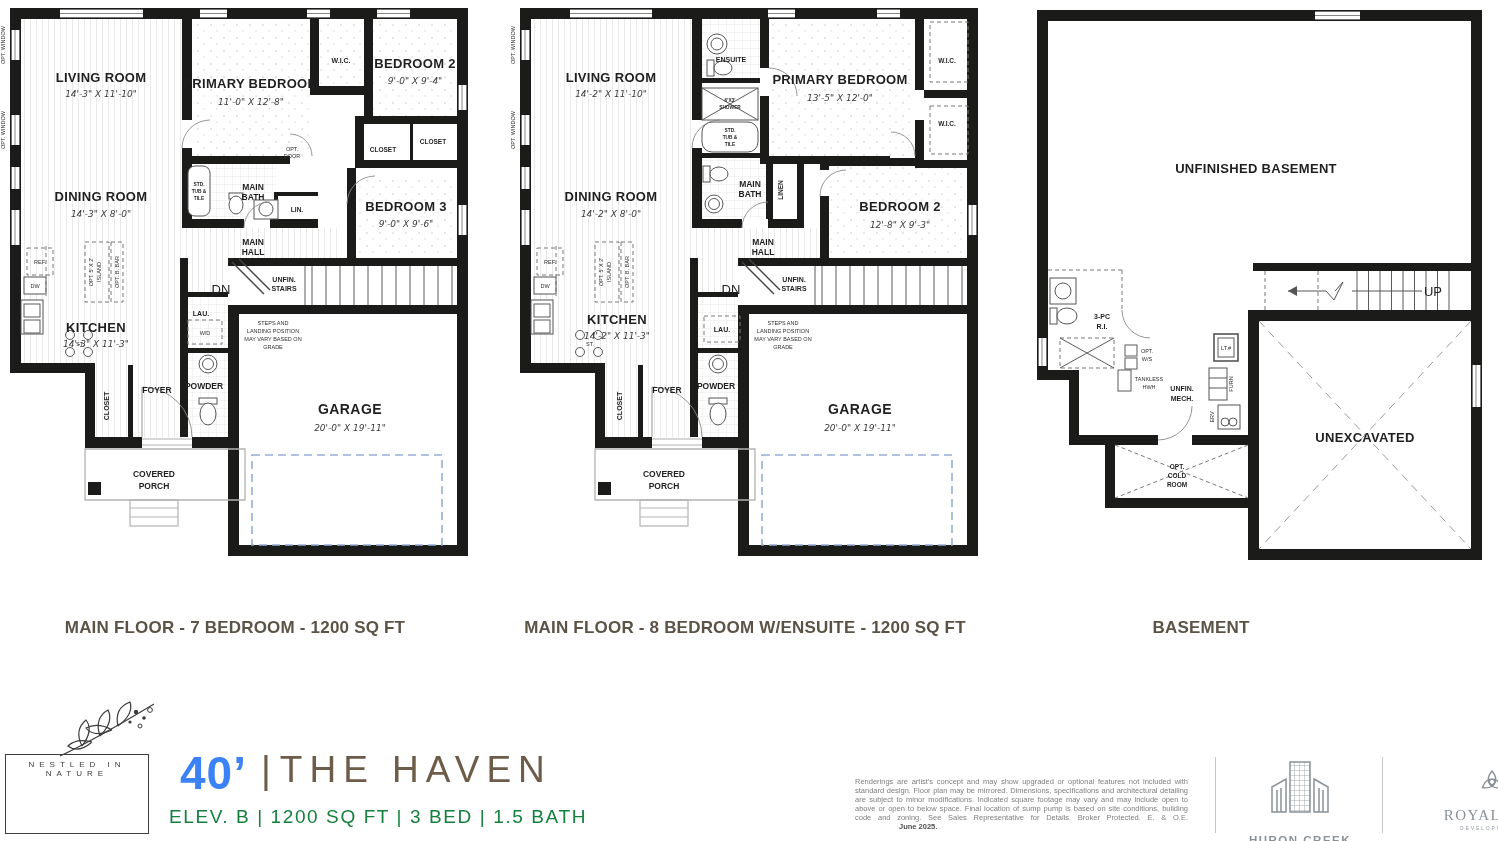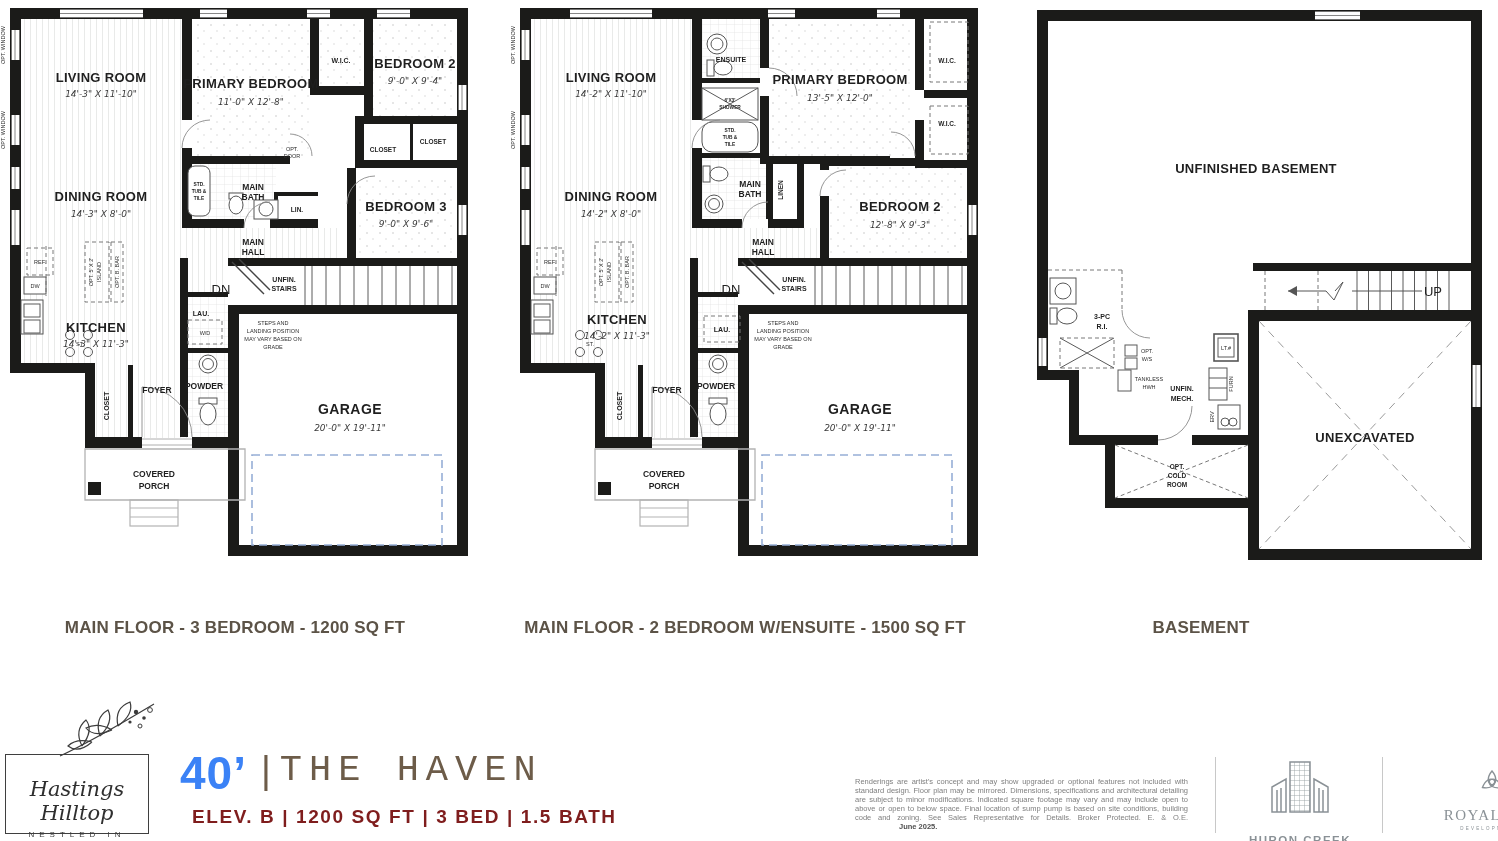--- a/index.html
+++ b/index.html
@@ -32,23 +32,23 @@
   
   .logo-box{position:absolute;left:5px;top:754px;width:142px;height:78px;
             border:1.5px solid #3f3f3f;text-align:center;}
   .community-name{margin-top:22px;font-family:"DejaVu Serif",serif;font-style:italic;
             font-size:21px;color:#2f2f2f;}
   .community-tagline{margin-top:5px;font-size:8px;letter-spacing:5px;color:#3b3b3b;}
   .sprig{position:absolute;left:52px;top:698px;}
   .title-block{position:absolute;left:180px;top:750px;display:flex;align-items:flex-start;}
   .frontage{font-size:46px;font-weight:bold;color:#3b82f6;letter-spacing:1px;line-height:1;}
   .title-divider{font-size:38px;font-weight:300;color:#6d5c49;margin:0 9px 0 14px;line-height:1.1;}
-  .plan-name{font-size:37px;font-weight:500;color:#6d5c49;letter-spacing:7px;line-height:1.1;font-family:Liberation Mono, monospace;}
-  .subtitle{position:absolute;left:192px;top:806px;font-size:19px;font-weight:700;
-            color:#7f1d1d;letter-spacing:1.6px;}
+  .plan-name{font-size:37px;font-weight:500;color:#6d5c49;letter-spacing:7px;line-height:1.1;}
+  .subtitle{position:absolute;left:169px;top:806px;font-size:19px;font-weight:400;
+            color:#15803d;letter-spacing:1.6px;}
   .disclaimer{position:absolute;left:855px;top:769px;width:333px;
               font-size:7.5px;line-height:9px;color:#7f7f7f;text-align:justify;}
   .disclaimer .date{color:#4f4f4f;font-weight:bold;margin-left:44px;}
   .vdiv{position:absolute;top:757px;width:1px;height:76px;background:#c8c8c8;}
   #vdiv1{left:1215px;} #vdiv2{left:1382px;}
   .dev-logo{position:absolute;text-align:center;color:#8a9196;}
   #dev1{left:1232px;top:760px;width:136px;}
   #dev1 .dev-name{font-size:11.5px;font-weight:bold;letter-spacing:1.5px;margin-top:16px;}
   #dev1 .dev-sub{font-size:5.5px;letter-spacing:2.6px;margin-top:2px;}
   #dev2{left:1442px;top:768px;width:100px;}
@@ -571,22 +571,22 @@
     <text class="tn" x="196" y="340">LT.#</text>
     <text class="tn" transform="rotate(-90 203 374)" x="203" y="374">FURN</text>
     <text class="tn" transform="rotate(-90 184 407)" x="184" y="407">ERV</text>
     <text class="tb" x="147" y="459">OPT.</text>
     <text class="tb" x="147" y="468">COLD</text>
     <text class="tb" x="147" y="477">ROOM</text>
     <text class="rn" x="335" y="432">UNEXCAVATED</text>
   </g>
 </svg>
 
-<div class="caption" id="cap1">MAIN FLOOR - 3 BEDROOM - 1200 SQ FT</div>
-<div class="caption" id="cap2">MAIN FLOOR - 2 BEDROOM W/ENSUITE - 1500 SQ FT</div>
+<div class="caption" id="cap1">MAIN FLOOR - 7 BEDROOM - 1200 SQ FT</div>
+<div class="caption" id="cap2">MAIN FLOOR - 8 BEDROOM W/ENSUITE - 1200 SQ FT</div>
 <div class="caption" id="cap3">BASEMENT</div>
 
 <svg class="sprig" width="110" height="62" viewBox="0 0 110 62">
   <g fill="none" stroke="#3c3c3c" stroke-width="1.2">
     <path d="M8,58 C34,46 62,30 102,6"></path>
     <path d="M30,48 q12,-16 4,-26 q-12,10 -4,26"></path>
     <path d="M48,38 q14,-14 8,-26 q-14,8 -8,26"></path>
     <path d="M66,28 q16,-12 12,-24 q-16,6 -12,24"></path>
     <path d="M40,44 q-16,-4 -24,4 q10,8 24,-4"></path>
     <path d="M60,32 q-14,-8 -26,-2 q8,10 26,2"></path>
@@ -596,21 +596,20 @@
       <circle cx="92" cy="20" r="1.8"></circle>
       <circle cx="78" cy="24" r="1.6"></circle>
   </g>
   <g fill="none" stroke="#3c3c3c" stroke-width="1">
     <circle cx="98" cy="12" r="2.4"></circle>
       <circle cx="88" cy="28" r="2"></circle>
   </g>
 </svg>
 
 <div class="logo-box">
-  <div class="community-name">Hastings Hilltop</div>
   <div class="community-tagline">NESTLED IN NATURE</div>
 </div>
 
 <div class="title-block">
   <span class="frontage">40’</span>
   <span class="title-divider">|</span>
   <span class="plan-name">THE HAVEN</span>
 </div>
 <div class="subtitle">ELEV. B | 1200 SQ FT | 3 BED | 1.5 BATH</div>
 

